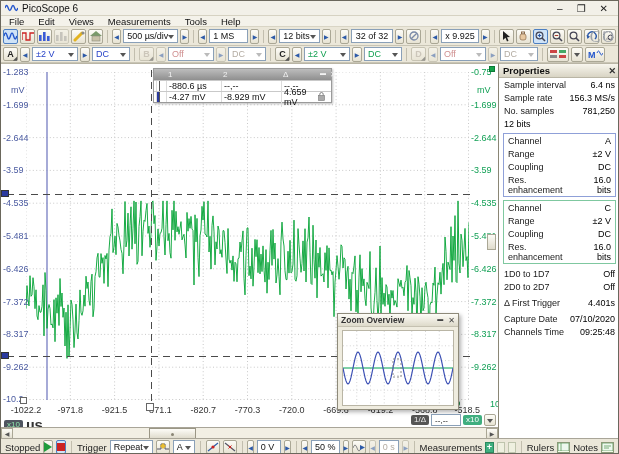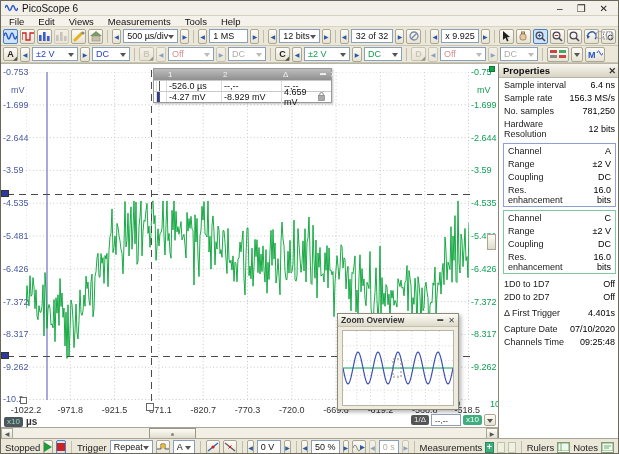--- a/index.html
+++ b/index.html
@@ -29,21 +29,21 @@
         background:linear-gradient(#fdfcf7,#e7e3d3);display:flex;align-items:center;justify-content:center;}
   .tbtn.sel{background:#cfe3f7;border-color:#4d7fc1;}
   .tbtn.dis{opacity:.45;}
   .arr{width:10px;height:15px;border:1px solid #aaa795;border-radius:2px;background:linear-gradient(#fdfcf7,#e7e3d3);
        font-size:6px;color:#2d5aa8;display:flex;align-items:center;justify-content:center;}
   .combo{background:#fff;border:1px solid #8aa0b8;display:flex;align-items:center;
          padding:0 3px;font-size:9px;height:14px;color:#111;white-space:nowrap;}
   .dd{margin-left:auto;width:0;height:0;border:3px solid transparent;border-top:4px solid #555;transform:translateY(2px);}
   .vsep{width:1px;height:13px;background:#c2beae;margin:0 2px;}
   .logo{position:absolute;right:2px;top:27px;font-family:"Liberation Serif",serif;
-        font-size:12px;letter-spacing:2px;color:#9aa0a8;}
+        font-size:16px;letter-spacing:2px;color:#9aa0a8;}
   .chbtn{position:relative;width:15px;height:14px;border:1px solid #aaa795;border-radius:2px;
          background:linear-gradient(#fdfcf7,#e7e3d3);font-size:9px;font-weight:bold;color:#222;
          display:flex;align-items:center;justify-content:center;}
   .chbtn i{position:absolute;right:0;bottom:-1px;font-style:normal;font-size:5px;color:#555;}
   .dis-t{color:#b4aca2 !important;}
   .off-t{color:#d09090 !important;}
 
   
   .main{position:absolute;left:0;top:62px;width:619px;height:375px;}
   .graph{position:absolute;left:0;top:0;width:497px;height:375px;background:#fff;border-top:1px solid #b9b5a5;}
@@ -372,21 +372,21 @@
             <line x1="0" y1="262.4" x2="443" y2="262.4" stroke="#c9c9c9" stroke-width="1" stroke-dasharray="1 2.4"></line>
             <line x1="398.7" y1="0" x2="398.7" y2="328" stroke="#c9c9c9" stroke-width="1" stroke-dasharray="1 2.4"></line>
             <line x1="0" y1="295.2" x2="443" y2="295.2" stroke="#c9c9c9" stroke-width="1" stroke-dasharray="1 2.4"></line>
             <line x1="442.5" y1="0" x2="442.5" y2="328" stroke="#c9c9c9" stroke-width="1" stroke-dasharray="1 2.4"></line>
             <line x1="0" y1="327.5" x2="443" y2="327.5" stroke="#c9c9c9" stroke-width="1" stroke-dasharray="1 2.4"></line>
           </g>
           <line x1="21" y1="0" x2="21" y2="328" stroke="#8087c6" stroke-width="1.4"></line>
           <polyline points="0,236.7 1,213.6 2,227.5 3,233.9 4,203.7 5,224.3 6,222.8 7,205.7 8,214.8 9,236.7 10,217.8 11,244.0 12,247.7 13,233.6 14,240.2 15,240.2 16,234.3 17,212.8 18,263.9 19,200.5 20,218.2 21,256.4 22,237.2 23,232.5 24,236.4 25,253.0 26,251.9 27,255.9 28,227.6 29,269.7 30,225.8 31,241.2 32,222.7 33,253.5 34,206.5 35,234.5 36,221.0 37,245.3 38,236.0 39,274.0 40,240.2 41,286.4 42,232.8 43,284.7 44,258.4 45,228.1 46,232.3 47,247.8 48,275.6 49,259.0 50,232.1 51,260.9 52,267.0 53,248.7 54,217.9 55,240.6 56,243.3 57,238.9 58,223.0 59,234.2 60,204.2 61,216.5 62,210.0 63,228.3 64,233.4 65,209.7 66,202.1 67,244.8 68,236.8 69,204.5 70,199.7 71,185.9 72,181.3 73,204.8 74,205.2 75,181.6 76,191.3 77,185.6 78,211.4 79,183.5 80,187.0 81,181.4 82,214.7 83,178.1 84,164.7 85,161.4 86,136.9 87,180.6 88,175.2 89,164.1 90,182.7 91,151.4 92,154.9 93,163.4 94,168.9 95,177.4 96,181.3 97,201.8 98,172.3 99,129.5 100,174.9 101,168.3 102,141.1 103,184.0 104,153.7 105,134.8 106,177.2 107,156.2 108,128.9 109,171.8 110,130.0 111,192.3 112,189.4 113,154.5 114,144.6 115,128.9 116,183.8 117,159.4 118,148.2 119,149.4 120,138.6 121,131.4 122,161.4 123,154.1 124,175.3 125,162.6 126,130.1 127,128.9 128,151.7 129,143.5 130,188.4 131,174.7 132,156.9 133,173.9 134,161.3 135,160.7 136,156.2 137,128.9 138,164.8 139,183.0 140,152.5 141,128.9 142,168.7 143,161.4 144,180.7 145,186.2 146,138.3 147,157.9 148,128.9 149,168.3 150,139.3 151,159.9 152,154.7 153,162.3 154,156.2 155,149.6 156,167.9 157,164.7 158,162.3 159,172.9 160,186.0 161,140.4 162,159.2 163,146.6 164,156.3 165,144.4 166,156.9 167,158.6 168,213.0 169,142.8 170,169.9 171,146.4 172,185.6 173,204.6 174,163.7 175,158.0 176,134.3 177,148.1 178,129.7 179,162.1 180,162.7 181,165.0 182,128.9 183,180.0 184,164.3 185,197.1 186,153.4 187,143.9 188,159.8 189,192.9 190,169.8 191,177.0 192,154.0 193,158.1 194,181.8 195,177.7 196,185.3 197,158.6 198,158.8 199,170.5 200,187.0 201,201.5 202,156.5 203,187.1 204,191.1 205,188.3 206,198.1 207,183.9 208,209.4 209,190.2 210,191.8 211,209.8 212,186.7 213,186.1 214,170.0 215,179.9 216,168.8 217,158.9 218,206.8 219,222.9 220,183.6 221,156.1 222,155.8 223,203.7 224,194.1 225,206.9 226,176.2 227,214.2 228,194.9 229,167.4 230,184.7 231,167.7 232,200.7 233,175.5 234,201.9 235,182.1 236,199.6 237,173.9 238,198.2 239,210.1 240,177.6 241,221.2 242,190.2 243,207.5 244,178.8 245,158.4 246,193.4 247,157.4 248,187.1 249,171.0 250,211.0 251,202.9 252,186.6 253,204.2 254,222.8 255,169.3 256,150.1 257,167.0 258,174.0 259,198.8 260,207.5 261,207.7 262,179.2 263,201.1 264,168.3 265,200.9 266,199.6 267,192.0 268,148.1 269,207.3 270,209.2 271,203.8 272,156.6 273,172.8 274,186.2 275,200.3 276,191.5 277,168.9 278,199.0 279,156.7 280,210.0 281,170.2 282,165.9 283,145.0 284,180.3 285,211.5 286,212.5 287,153.2 288,187.7 289,206.2 290,168.0 291,225.9 292,181.0 293,195.3 294,175.5 295,204.1 296,202.9 297,201.7 298,210.0 299,180.7 300,198.4 301,173.6 302,215.9 303,175.9 304,198.5 305,198.0 306,202.9 307,199.5 308,244.7 309,210.2 310,198.0 311,183.6 312,194.3 313,207.3 314,195.9 315,172.8 316,174.5 317,196.0 318,185.8 319,187.3 320,217.0 321,200.0 322,194.3 323,227.1 324,207.2 325,238.8 326,200.4 327,201.6 328,193.8 329,183.9 330,239.8 331,218.0 332,243.1 333,205.1 334,182.8 335,219.8 336,196.6 337,213.9 338,206.9 339,226.9 340,233.7 341,210.3 342,212.9 343,216.6 344,179.5 345,236.0 346,246.3 347,257.8 348,232.9 349,220.5 350,195.8 351,228.7 352,248.1 353,229.5 354,174.0 355,241.1 356,205.6 357,232.4 358,221.1 359,234.3 360,212.6 361,215.0 362,232.6 363,222.2 364,248.3 365,218.3 366,226.1 367,218.5 368,233.3 369,228.5 370,230.9 371,235.1 372,206.7 373,211.0 374,214.6 375,208.1 376,216.2 377,215.2 378,223.8 379,210.4 380,208.4 381,193.5 382,238.8 383,198.5 384,205.7 385,213.7 386,242.9 387,225.6 388,232.3 389,206.2 390,220.2 391,259.8 392,204.7 393,212.2 394,224.9 395,254.0 396,215.7 397,238.7 398,235.8 399,214.7 400,210.2 401,219.9 402,225.7 403,271.9 404,233.2 405,230.1 406,231.0 407,211.0 408,213.3 409,195.1 410,241.9 411,223.1 412,210.8 413,212.6 414,200.2 415,222.1 416,201.0 417,191.4 418,212.7 419,165.0 420,179.3 421,207.8 422,190.1 423,193.3 424,197.6 425,154.7 426,210.3 427,164.0 428,188.4 429,143.6 430,209.6 431,210.6 432,128.9 433,191.1 434,201.0 435,162.1 436,168.2 437,194.7 438,177.3 439,156.4 440,188.6 441,184.6 442,205.7 443,150.5" fill="none" stroke="#00a232" stroke-width="0.9"></polyline>
         </svg>
       <div id="axis-labels">
-          <span class="axlbl" style="left: 2px; top: 3px; color: rgb(74, 90, 160);">-0.753</span>
+          <span class="axlbl" style="left: 2px; top: 3px; color: rgb(74, 90, 160);">-1.283</span>
           <span class="axlbl" style="left: 2px; top: 35.8px; color: rgb(74, 90, 160);">-1.699</span>
           <span class="axlbl" style="left: 2px; top: 68.6px; color: rgb(74, 90, 160);">-2.644</span>
           <span class="axlbl" style="left: 2px; top: 101.4px; color: rgb(74, 90, 160);">-3.59</span>
           <span class="axlbl" style="left: 2px; top: 134.2px; color: rgb(74, 90, 160);">-4.535</span>
           <span class="axlbl" style="left: 2px; top: 167px; color: rgb(74, 90, 160);">-5.481</span>
           <span class="axlbl" style="left: 2px; top: 199.8px; color: rgb(74, 90, 160);">-6.426</span>
           <span class="axlbl" style="left: 2px; top: 232.6px; color: rgb(74, 90, 160);">-7.372</span>
           <span class="axlbl" style="left: 2px; top: 265.4px; color: rgb(74, 90, 160);">-8.317</span>
           <span class="axlbl" style="left: 2px; top: 298.2px; color: rgb(74, 90, 160);">-9.262</span>
           <span class="axlbl" style="left: 10px; top: 21px; color: rgb(74, 90, 160);">mV</span>
@@ -432,21 +432,21 @@
           <span>1</span>
           <span>2</span>
           <span>Δ</span>
           <span style="display:flex;gap:2px;font-size:6px">
             <span>▬</span>
             <span style="font-size:8px">✕</span>
           </span>
         </div>
         <div class="mlrow">
           <span style="border:none"><span class="sw" style="background:#fff"></span></span>
-          <span>-526.0 µs</span>
+          <span>-880.6 µs</span>
           <span>--,--</span>
           <span>--,--</span>
           <span></span>
         </div>
         <div class="mlrow">
           <span style="border:none"><span class="sw" style="background:#2b3a9e"></span></span>
           <span>-4.27 mV</span>
           <span>-8.929 mV</span>
           <span>4.659 mV</span>
           <span style="border:none">
@@ -483,21 +483,21 @@
               </g>
               <line x1="0" y1="37" x2="110" y2="37" stroke="#00a050" stroke-width="1"></line>
               <path d="M0,37 L1,41.9 L2,46.4 L3,49.9 L4,52.2 L5,53.0 L6,52.2 L7,49.9 L8,46.4 L9,41.9 L10,37.0 L11,32.1 L12,27.6 L13,24.1 L14,21.8 L15,21.0 L16,21.8 L17,24.1 L18,27.6 L19,32.1 L20,37.0 L21,41.9 L22,46.4 L23,49.9 L24,52.2 L25,53.0 L26,52.2 L27,49.9 L28,46.4 L29,41.9 L30,37.0 L31,32.1 L32,27.6 L33,24.1 L34,21.8 L35,21.0 L36,21.8 L37,24.1 L38,27.6 L39,32.1 L40,37.0 L41,41.9 L42,46.4 L43,49.9 L44,52.2 L45,53.0 L46,52.2 L47,49.9 L48,46.4 L49,41.9 L50,37.0 L51,32.1 L52,27.6 L53,24.1 L54,21.8 L55,21.0 L56,21.8 L57,24.1 L58,27.6 L59,32.1 L60,37.0 L61,41.9 L62,46.4 L63,49.9 L64,52.2 L65,53.0 L66,52.2 L67,49.9 L68,46.4 L69,41.9 L70,37.0 L71,32.1 L72,27.6 L73,24.1 L74,21.8 L75,21.0 L76,21.8 L77,24.1 L78,27.6 L79,32.1 L80,37.0 L81,41.9 L82,46.4 L83,49.9 L84,52.2 L85,53.0 L86,52.2 L87,49.9 L88,46.4 L89,41.9 L90,37.0 L91,32.1 L92,27.6 L93,24.1 L94,21.8 L95,21.0 L96,21.8 L97,24.1 L98,27.6 L99,32.1 L100,37.0 L101,41.9 L102,46.4 L103,49.9 L104,52.2 L105,53.0 L106,52.2 L107,49.9 L108,46.4 L109,41.9 L110,37.0" fill="none" stroke="#3c50b4" stroke-width="1.2"></path>
               <rect x="50" y="28" width="8" height="18" fill="none" stroke="#888" stroke-width="1" stroke-dasharray="2 2"></rect>
             </svg>
         </div>
       </div>
 
       <div style="position:absolute;left:3px;top:352px;display:flex;gap:3px;align-items:center">
         <span class="badge-dark">x10</span>
-        <span style="font-size:10px;font-weight:bold;color:#333">µs</span>
+        <span style="font-size:15px;font-weight:bold;color:#333">µs</span>
       </div>
 
       <div style="position:absolute;right:2px;top:350px;display:flex;gap:2px;align-items:center">
         <span class="badge-grey">1/Δ</span>
         <span class="combo" style="width:30px;height:12px;font-size:8px">
             <span>--,--</span>
           </span>
         <span class="badge-green">x10</span>
         <span class="tbtn" style="width:12px;height:12px">
             <span class="dd" style="margin:0"></span>
@@ -526,21 +526,20 @@
         </div>
       <div class="prow">
           <span>Sample rate</span>
           <span class="v">156.3 MS/s</span>
         </div>
       <div class="prow">
           <span>No. samples</span>
           <span class="v">781,250</span>
         </div>
       <div class="prow">
-          <span style="width:58px">Hardware Resolution</span>
           <span class="v">12 bits</span>
         </div>
       <div class="pbox">
         <div class="prow">
             <span>Channel</span>
             <span class="v">A</span>
           </div>
         <div class="prow">
             <span>Range</span>
             <span class="v">±2 V</span>

